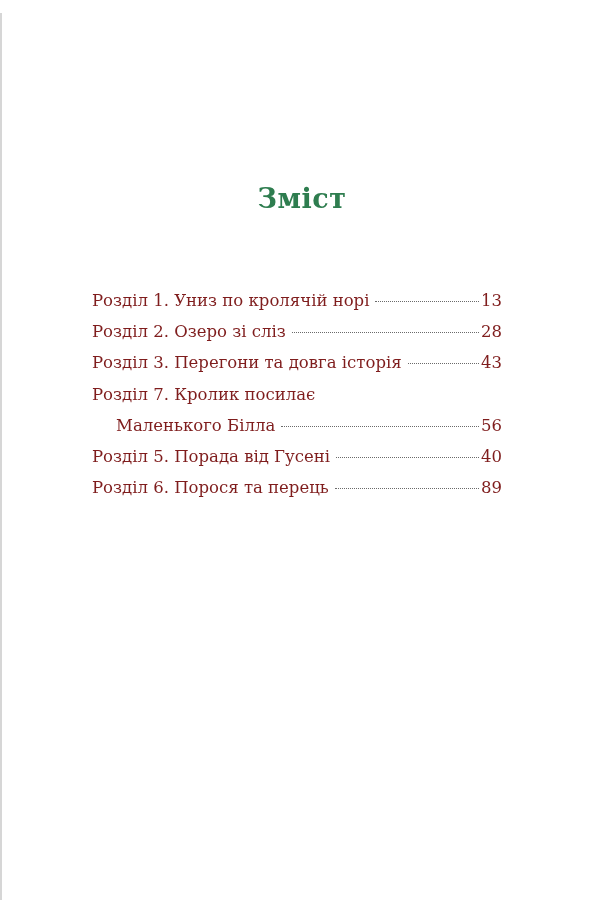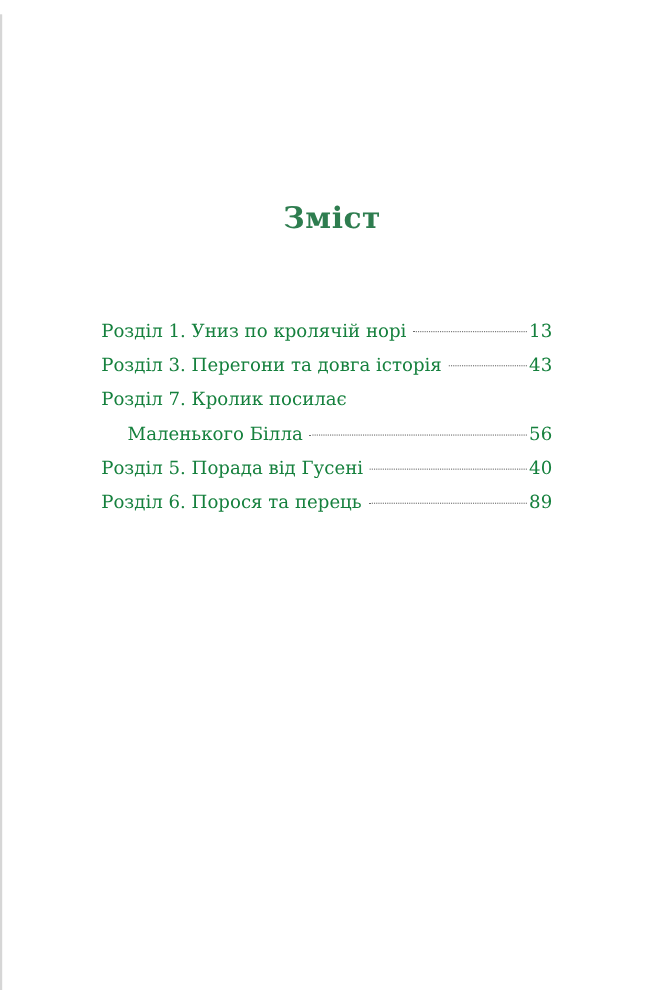--- a/index.html
+++ b/index.html
@@ -37,21 +37,21 @@
       color: #2e7d4f;
       letter-spacing: 0.5px;
     }
     .toc {
       position: absolute;
       top: 272px;
       left: 90px;
       width: 410px;
       font-family: "DejaVu Serif", serif;
       font-size: 16.5px;
-      color: #15803d;
+      color: #7f1d1d;
     }
     .row {
       display: flex;
       align-items: baseline;
       height: 31.2px;
       line-height: 31.2px;
       white-space: nowrap;
     }
     .row.indent { padding-left: 24px; }
     .row .label { flex: 0 0 auto; }
@@ -72,20 +72,25 @@
 <div class="page">
   <div class="title">Зміст</div>
 
   <div class="toc">
     <div class="row">
       <span class="label">Розділ 1. Униз по кролячій норі</span>
       <span class="leader"></span>
       <span class="page-num">13</span>
     </div>
     <div class="row">
+      <span class="label">Розділ 2. Озеро зі сліз</span>
+      <span class="leader"></span>
+      <span class="page-num">28</span>
+    </div>
+    <div class="row">
       <span class="label">Розділ 3. Перегони та довга історія</span>
       <span class="leader"></span>
       <span class="page-num">43</span>
     </div>
     <div class="row">
       <span class="label">Розділ 7. Кролик посилає</span>
     </div>
     <div class="row indent">
       <span class="label">Маленького Білла</span>
       <span class="leader"></span>

